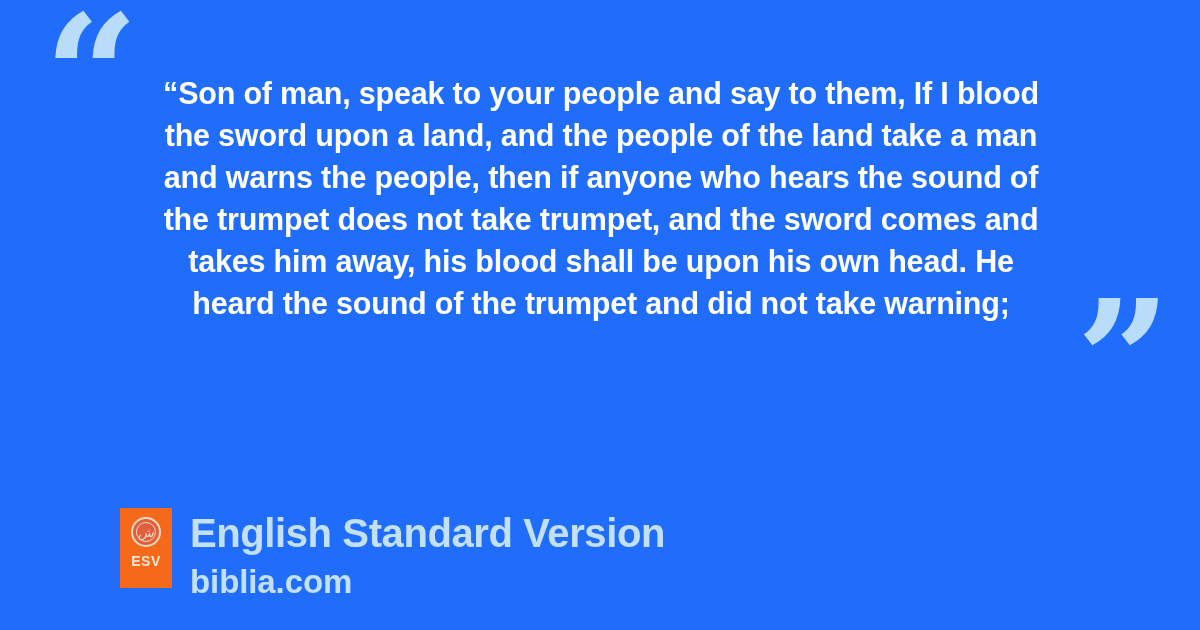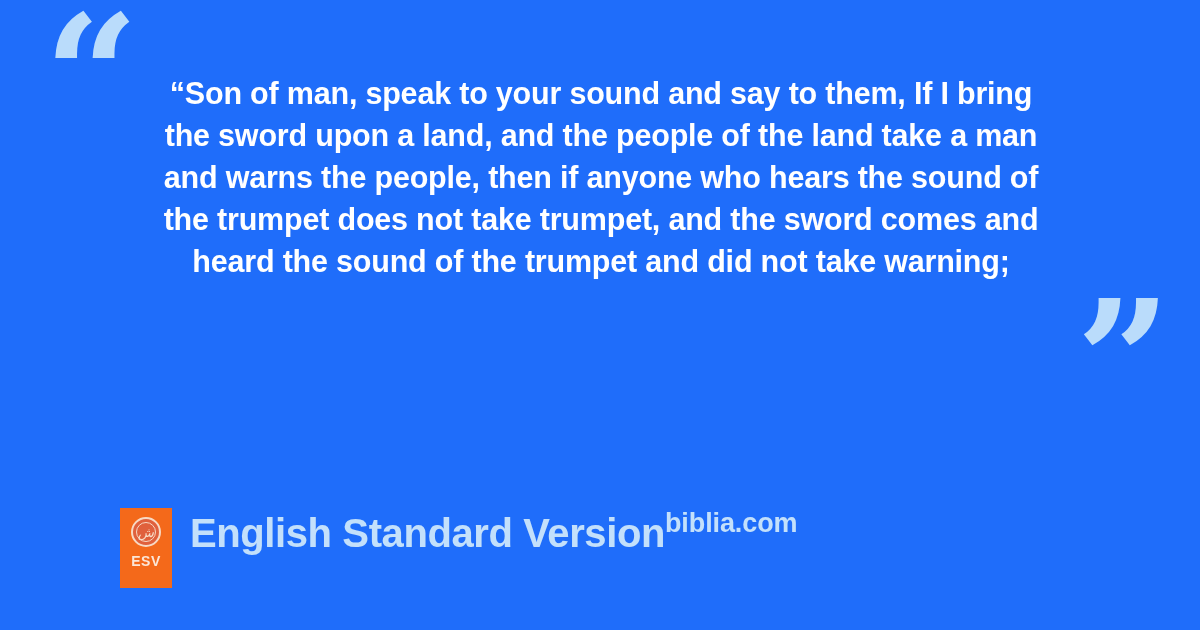--- a/index.html
+++ b/index.html
@@ -116,54 +116,55 @@
     margin-top: 6px;
     font-family: "Liberation Sans", sans-serif;
     font-weight: 700;
     font-size: 14px;
     letter-spacing: 0.5px;
     color: #fbe6d7;
   }
   #brand-text {
     margin-left: 18px;
     display: flex;
-    flex-direction: row;
+    flex-direction: column;
     justify-content: flex-start;
   }
   #brand-title {
     font-family: "Liberation Sans", sans-serif;
     font-weight: 700;
     font-size: 40px;
     line-height: 46px;
     color: #c3e0fb;
     letter-spacing: -0.4px;
     margin-top: 2px;
   }
   #brand-site {
     font-family: "Liberation Sans", sans-serif;
     font-weight: 700;
-    font-size: 27px;
+    font-size: 33px;
     line-height: 30px;
     color: #c3e0fb;
     letter-spacing: -0.1px;
-    margin-top: 0;
+    margin-top: 11px;
   }
 </style>
 </head>
 <body>
 
 <div id="card">
 
   <span id="deco-open" class="deco-quote">“</span>
 
   <div id="quote-block">
-    <span class="quote-line">“Son of man, speak to your sound and say to them, If I bring</span>
+    <span class="quote-line">“Son of man, speak to your people and say to them, If I blood</span>
     <span class="quote-line">the sword upon a land, and the people of the land take a man</span>
     <span class="quote-line">and warns the people, then if anyone who hears the sound of</span>
     <span class="quote-line">the trumpet does not take trumpet, and the sword comes and</span>
+    <span class="quote-line">takes him away, his blood shall be upon his own head. He</span>
     <span class="quote-line">heard the sound of the trumpet and did not take warning;</span>
   </div>
 
   <span id="deco-close" class="deco-quote">”</span>
 
   <div id="footer">
 
     <div id="esv-logo">
       <div id="esv-seal">
         <span id="esv-seal-glyph">ش</span>

